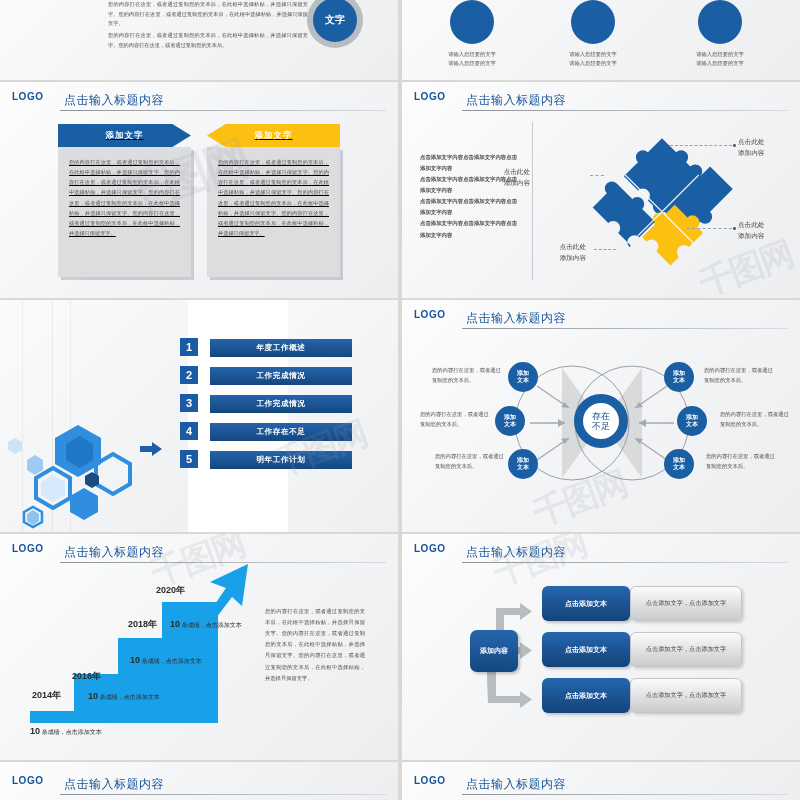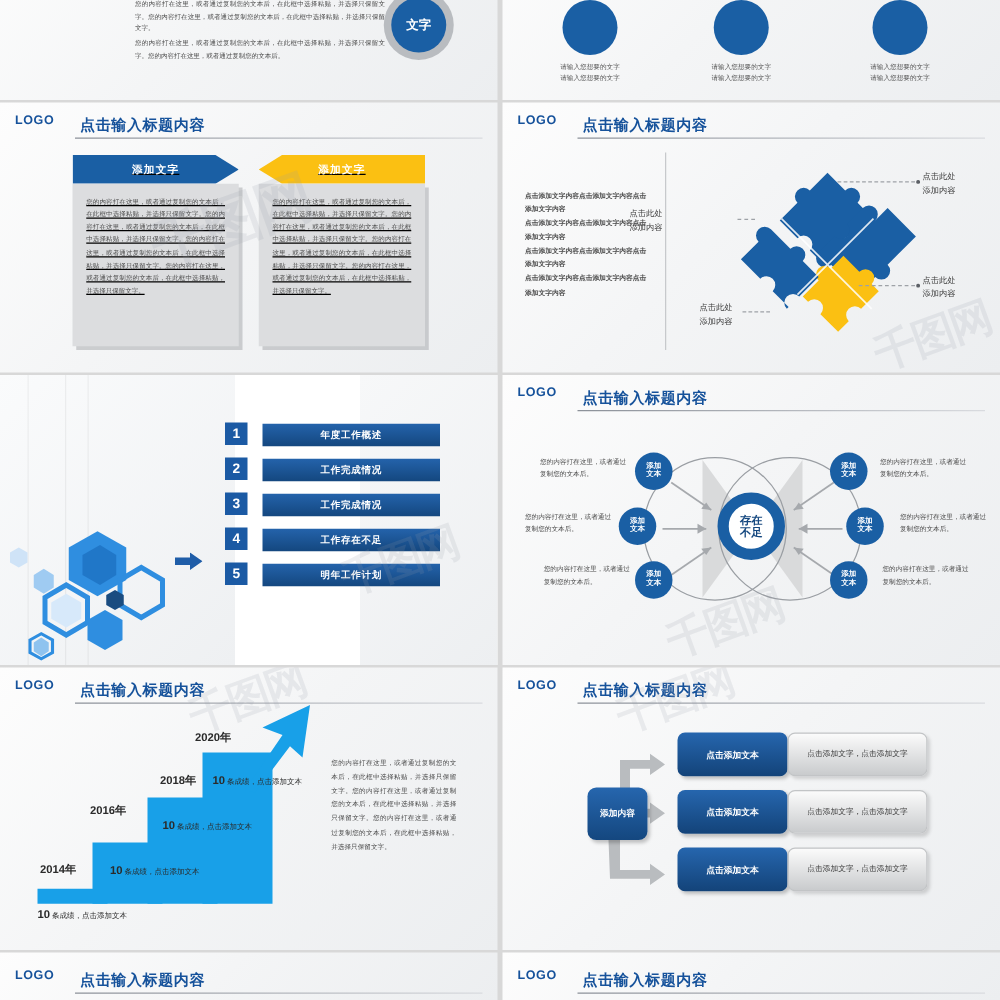--- a/index.html
+++ b/index.html
@@ -24,21 +24,21 @@
   .wm2 { left:30%; top:30%; right:auto; bottom:auto; font-size:46px; }
 
   
   .hdr { position:absolute; left:12px; top:8px; right:12px; height:22px; }
   .hdr .logo {
     font-size:10px; font-weight:bold; color:#16529b; letter-spacing:.5px;
     position:absolute; left:0; top:1px;
   }
   .hdr .htitle {
     position:absolute; left:52px; top:2px;
-    font-size:12px; font-weight:bold; color:#16529b; letter-spacing:.5px;
+    font-size:12px; font-weight:normal; color:#16529b; letter-spacing:.5px;
   }
   .hdr .hrule {
     position:absolute; left:48px; right:0; top:20px; height:1px;
     background:linear-gradient(to right,#8c9199,#d9dbdf);
   }
 
   
   .s1 { left:0; top:-60px; width:398px; height:140px; }
   .s1 .para {
     position:absolute; left:108px; top:60px; width:200px;
@@ -122,21 +122,21 @@
     color:#fff; font-size:7.6px; font-weight:bold;
     display:flex; align-items:center; justify-content:center; letter-spacing:.6px;
   }
 
   
   .s6 { left:402px; top:300px; width:398px; height:232px; }
   .s6 .ring {
     position:absolute; left:172px; top:94px; width:54px; height:54px;
     border-radius:50%; background:#fff; border:9px solid #1a5fa4;
     display:flex; align-items:center; justify-content:center;
-    font-size:9px; font-weight:bold; color:#14477f; line-height:1.15; text-align:center;
+    font-size:9px; font-weight:normal; color:#14477f; line-height:1.15; text-align:center;
   }
   .s6 .sat {
     position:absolute; width:30px; height:30px; border-radius:50%;
     background:#1a5fa4; color:#fff; font-size:6px; font-weight:bold;
     display:flex; align-items:center; justify-content:center;
     line-height:1.25; text-align:center;
   }
   .s6 .st { position:absolute; font-size:5.3px; line-height:1.8; color:#4a4a4a; width:72px; }
 
   
@@ -395,21 +395,21 @@
 
     <div class="step" style="left:30px;top:177px;width:56px;height:12px"></div>
     <div class="step" style="left:74px;top:140px;width:56px;height:49px"></div>
     <div class="step" style="left:118px;top:104px;width:56px;height:85px"></div>
     <div class="step" style="left:162px;top:68px;width:56px;height:121px"></div>
     <svg style="position:absolute;left:196px;top:30px" width="60" height="70" viewBox="0 0 60 70">
       <path d="M0 68 L30 24 L14 18 L52 0 L46 42 L36 33 L8 70 Z" fill="#18a0e8"></path>
     </svg>
 
     <div class="yr" style="left:32px;top:155px">2014年</div>
-    <div class="yr" style="left:72px;top:108px">2016年</div>
+    <div class="yr" style="left:72px;top:136px">2016年</div>
     <div class="yr" style="left:128px;top:84px">2018年</div>
     <div class="yr" style="left:156px;top:50px">2020年</div>
 
     <div class="lab" style="left:30px;top:192px">
       <b>10</b>
       <span>条成绩，点击添加文本</span>
     </div>
     <div class="lab" style="left:88px;top:157px">
       <b>10</b>
       <span>条成绩，点击添加文本</span>

